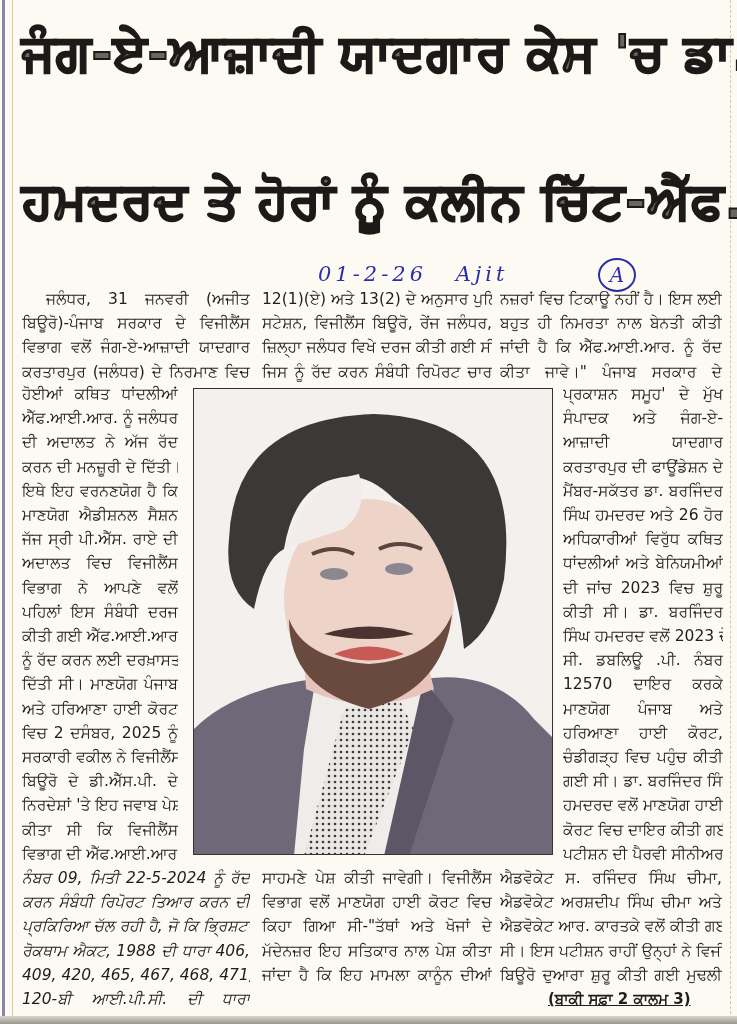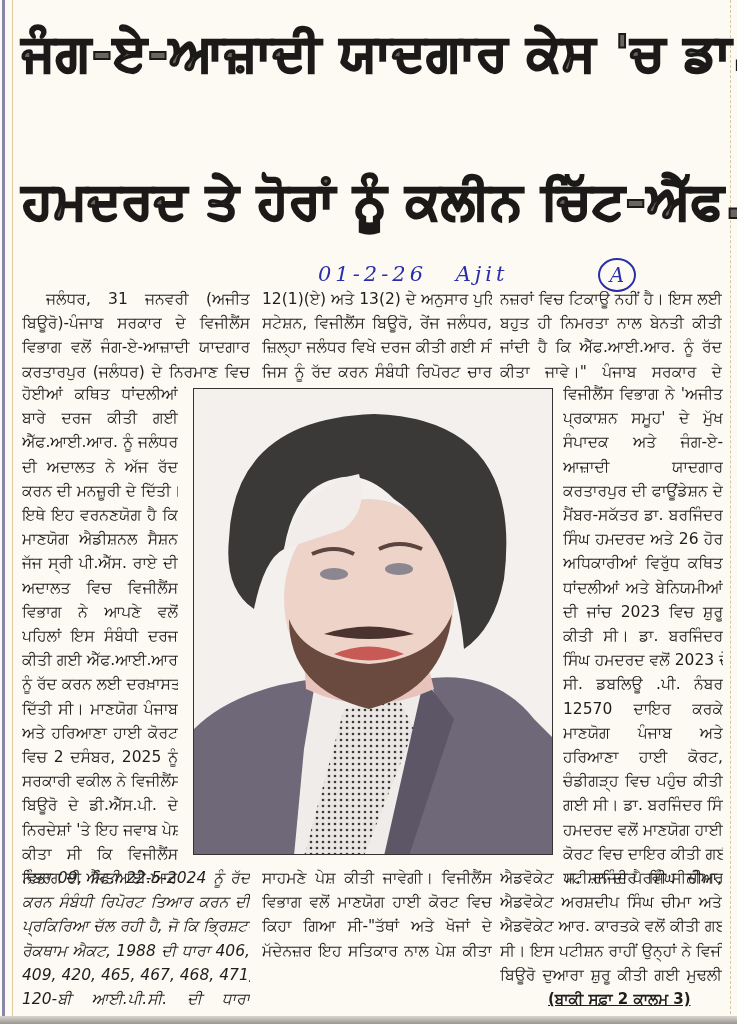--- a/index.html
+++ b/index.html
@@ -105,21 +105,20 @@
 <div class="circled-a">A</div>
 
 <div class="col col1">
   <span class="line" style="text-indent:24px">ਜਲੰਧਰ, 31 ਜਨਵਰੀ (ਅਜੀਤ</span>
   <span class="line">ਬਿਊਰੋ)-ਪੰਜਾਬ ਸਰਕਾਰ ਦੇ ਵਿਜੀਲੈਂਸ</span>
   <span class="line">ਵਿਭਾਗ ਵਲੋਂ ਜੰਗ-ਏ-ਆਜ਼ਾਦੀ ਯਾਦਗਾਰ</span>
   <span class="line">ਕਰਤਾਰਪੁਰ (ਜਲੰਧਰ) ਦੇ ਨਿਰਮਾਣ ਵਿਚ</span>
 </div>
 <div class="col col1b">
   <span class="line">ਹੋਈਆਂ ਕਥਿਤ ਧਾਂਦਲੀਆਂ</span>
-  <span class="line">ਬਾਰੇ ਦਰਜ ਕੀਤੀ ਗਈ</span>
   <span class="line">ਐੱਫ.ਆਈ.ਆਰ. ਨੂੰ ਜਲੰਧਰ</span>
   <span class="line">ਦੀ ਅਦਾਲਤ ਨੇ ਅੱਜ ਰੱਦ</span>
   <span class="line">ਕਰਨ ਦੀ ਮਨਜ਼ੂਰੀ ਦੇ ਦਿੱਤੀ।</span>
   <span class="line">ਇਥੇ ਇਹ ਵਰਨਣਯੋਗ ਹੈ ਕਿ</span>
   <span class="line">ਮਾਣਯੋਗ ਐਡੀਸ਼ਨਲ ਸੈਸ਼ਨ</span>
   <span class="line">ਜੱਜ ਸ੍ਰੀ ਪੀ.ਐੱਸ. ਰਾਏ ਦੀ</span>
   <span class="line">ਅਦਾਲਤ ਵਿਚ ਵਿਜੀਲੈਂਸ</span>
   <span class="line">ਵਿਭਾਗ ਨੇ ਆਪਣੇ ਵਲੋਂ</span>
   <span class="line">ਪਹਿਲਾਂ ਇਸ ਸੰਬੰਧੀ ਦਰਜ</span>
   <span class="line">ਕੀਤੀ ਗਈ ਐੱਫ.ਆਈ.ਆਰ.</span>
@@ -146,30 +145,30 @@
   <span class="line">12(1)(ਏ) ਅਤੇ 13(2) ਦੇ ਅਨੁਸਾਰ ਪੁਲਿਸ</span>
   <span class="line">ਸਟੇਸ਼ਨ, ਵਿਜੀਲੈਂਸ ਬਿਊਰੋ, ਰੇਂਜ ਜਲੰਧਰ,</span>
   <span class="line">ਜ਼ਿਲ੍ਹਾ ਜਲੰਧਰ ਵਿਖੇ ਦਰਜ ਕੀਤੀ ਗਈ ਸੀ,</span>
   <span class="line">ਜਿਸ ਨੂੰ ਰੱਦ ਕਰਨ ਸੰਬੰਧੀ ਰਿਪੋਰਟ ਚਾਰ</span>
 </div>
 <div class="col col2c">
   <span class="line">ਸਾਹਮਣੇ ਪੇਸ਼ ਕੀਤੀ ਜਾਵੇਗੀ। ਵਿਜੀਲੈਂਸ</span>
   <span class="line">ਵਿਭਾਗ ਵਲੋਂ ਮਾਣਯੋਗ ਹਾਈ ਕੋਰਟ ਵਿਚ</span>
   <span class="line">ਕਿਹਾ ਗਿਆ ਸੀ-"ਤੱਥਾਂ ਅਤੇ ਖੋਜਾਂ ਦੇ</span>
   <span class="line">ਮੱਦੇਨਜ਼ਰ ਇਹ ਸਤਿਕਾਰ ਨਾਲ ਪੇਸ਼ ਕੀਤਾ</span>
+  <span class="line">ਜਾਂਦਾ ਹੈ ਕਿ ਇਹ ਮਾਮਲਾ ਕਾਨੂੰਨ ਦੀਆਂ</span>
 </div>
 
 <div class="col col3">
   <span class="line">ਨਜ਼ਰਾਂ ਵਿਚ ਟਿਕਾਊ ਨਹੀਂ ਹੈ। ਇਸ ਲਈ</span>
   <span class="line">ਬਹੁਤ ਹੀ ਨਿਮਰਤਾ ਨਾਲ ਬੇਨਤੀ ਕੀਤੀ</span>
   <span class="line">ਜਾਂਦੀ ਹੈ ਕਿ ਐੱਫ.ਆਈ.ਆਰ. ਨੂੰ ਰੱਦ</span>
   <span class="line">ਕੀਤਾ ਜਾਵੇ।" ਪੰਜਾਬ ਸਰਕਾਰ ਦੇ</span>
 </div>
 <div class="col col3b">
-  <span class="line">ਵਿਜੀਲੈਂਸ ਵਿਭਾਗ ਨੇ 'ਅਜੀਤ</span>
   <span class="line">ਪ੍ਰਕਾਸ਼ਨ ਸਮੂਹ' ਦੇ ਮੁੱਖ</span>
   <span class="line">ਸੰਪਾਦਕ ਅਤੇ ਜੰਗ-ਏ-</span>
   <span class="line">ਆਜ਼ਾਦੀ ਯਾਦਗਾਰ</span>
   <span class="line">ਕਰਤਾਰਪੁਰ ਦੀ ਫਾਊਂਡੇਸ਼ਨ ਦੇ</span>
   <span class="line">ਮੈਂਬਰ-ਸਕੱਤਰ ਡਾ. ਬਰਜਿੰਦਰ</span>
   <span class="line">ਸਿੰਘ ਹਮਦਰਦ ਅਤੇ 26 ਹੋਰ</span>
   <span class="line">ਅਧਿਕਾਰੀਆਂ ਵਿਰੁੱਧ ਕਥਿਤ</span>
   <span class="line">ਧਾਂਦਲੀਆਂ ਅਤੇ ਬੇਨਿਯਮੀਆਂ</span>
   <span class="line">ਦੀ ਜਾਂਚ 2023 ਵਿਚ ਸ਼ੁਰੂ</span>
   <span class="line">ਕੀਤੀ ਸੀ। ਡਾ. ਬਰਜਿੰਦਰ</span>

